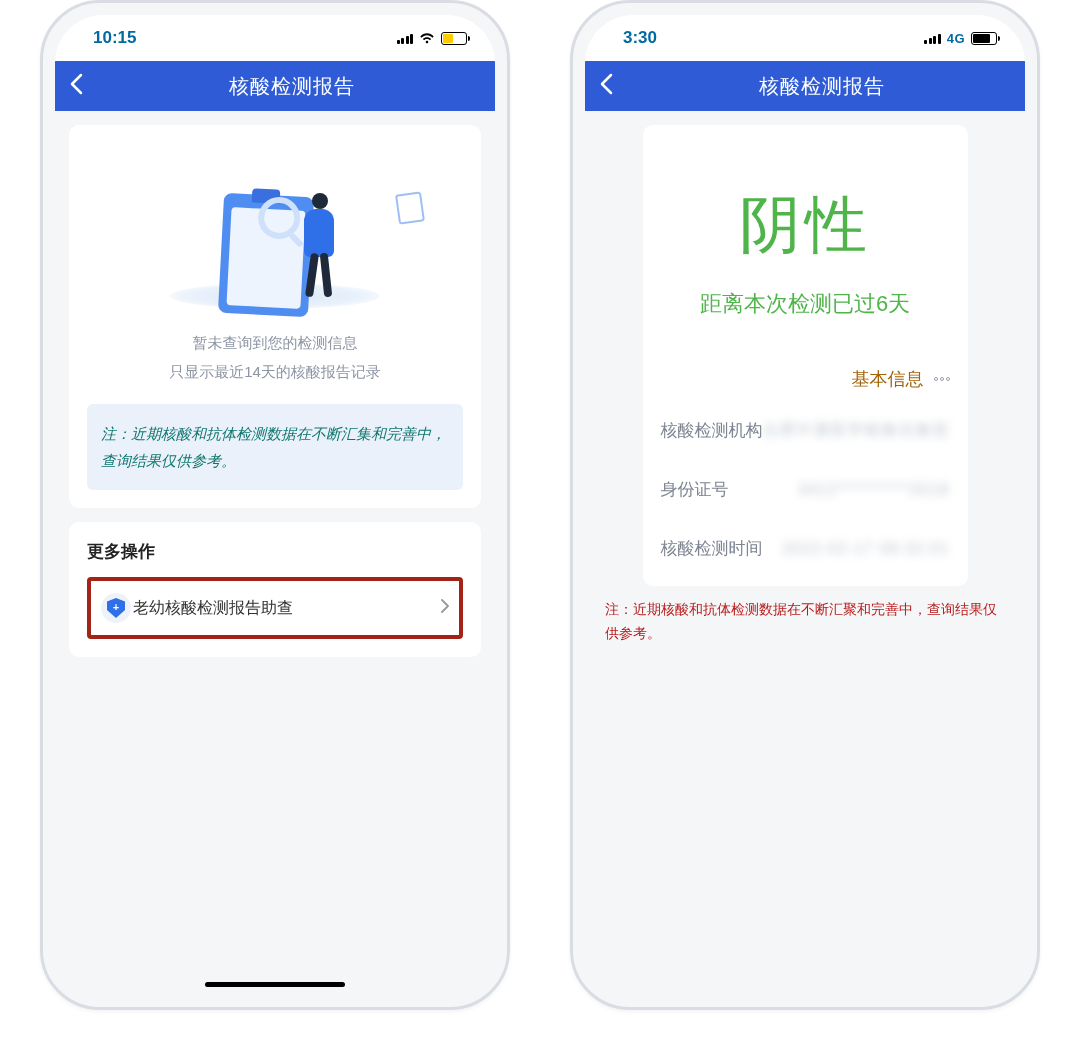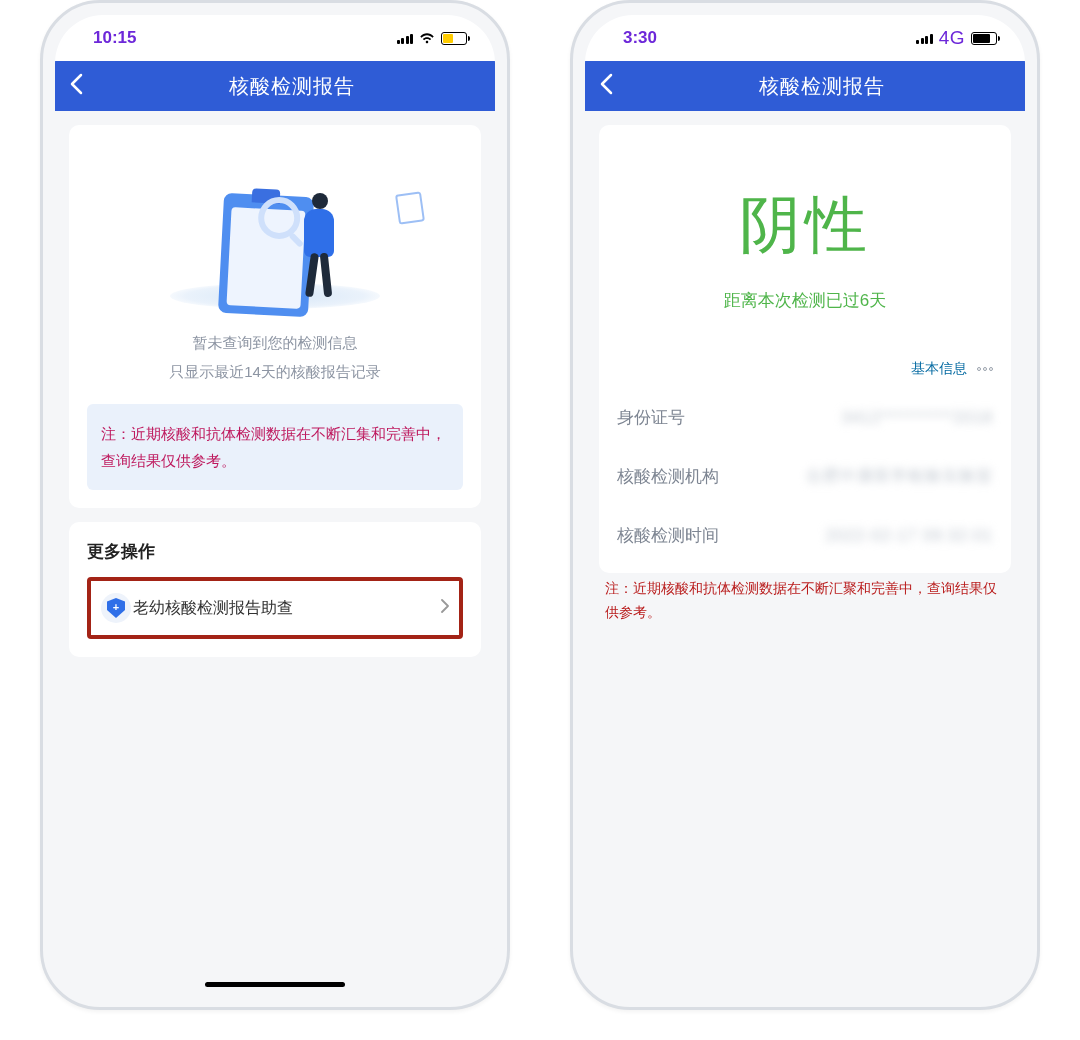--- a/index.html
+++ b/index.html
@@ -35,28 +35,28 @@
   }
   .statusbar {
     height: 46px;
     background: #ffffff;
     display: flex;
     align-items: center;
     justify-content: space-between;
     padding: 0 28px 0 38px;
     font-size: 17px;
     font-weight: 600;
-    color: #6d28d9;
+    color: #0369a1;
   }
   .statusbar .sb-right { display: flex; align-items: center; gap: 6px; }
   .sb-signal { display: inline-flex; align-items: flex-end; gap: 1.5px; height: 12px; }
   .sb-signal span { width: 3px; background: #000; display: inline-block; border-radius: 1px; }
   .sb-signal span:nth-child(1){height:4px} .sb-signal span:nth-child(2){height:6px}
   .sb-signal span:nth-child(3){height:8px} .sb-signal span:nth-child(4){height:10px}
-  .sb-4g { font-size: 19px; font-weight: 400; letter-spacing: 0.5px; }
+  .sb-4g { font-size: 13px; font-weight: 700; letter-spacing: 0.5px; }
   .sb-wifi { width: 16px; height: 12px; position: relative; }
   .sb-battery { width: 26px; height: 13px; border: 1.5px solid #000; border-radius: 3px; position: relative; }
   .sb-battery::after { content:""; position:absolute; right:-4px; top:3px; width:2px; height:5px; background:#000; border-radius:0 2px 2px 0; }
   .sb-battery-fill { position:absolute; left:1px; top:1px; bottom:1px; width: 40%; border-radius:1px; }
   .sb-battery-fill.yellow { background:#ffcc00; }
   .sb-battery-fill.black { background:#000; width: 70%; }
 
   .navbar {
     height: 50px;
     background: #2f5cd6;
@@ -83,43 +83,43 @@
   .illus-mag::after { content:""; position:absolute; right:-10px; bottom:-10px; width:16px; height:6px; background:#cfe0fb; border-radius:3px; transform: rotate(45deg); }
   .illus-person { position:absolute; left:55%; bottom:14px; width:55px; height:120px; }
   .illus-person .body { position:absolute; left:10px; top:24px; width:30px; height:48px; background:#2f6fe8; border-radius:12px 12px 6px 6px; }
   .illus-person .head { position:absolute; left:18px; top:8px; width:16px; height:16px; background:#1e2a3a; border-radius:50%; }
   .illus-person .leg1 { position:absolute; left:14px; top:68px; width:8px; height:44px; background:#1e2a3a; border-radius:4px; transform: rotate(8deg); }
   .illus-person .leg2 { position:absolute; left:28px; top:68px; width:8px; height:44px; background:#1e2a3a; border-radius:4px; transform: rotate(-6deg); }
   .illus-note { position:absolute; right:40px; top:44px; width:26px; height:30px; background:#fff; border:2px solid #9dbff5; border-radius:3px; transform: rotate(-8deg); }
 
   .empty-txt { text-align:center; color:#8d95a3; font-size:15px; line-height:1.9; margin-bottom:18px; }
 
-  .notice-box { background:#eaf1fb; border-radius:6px; padding:16px 14px; color:#be185d; font-size:15px; line-height:1.8; }
+  .notice-box { background:#eaf1fb; border-radius:6px; padding:16px 14px; color:#0f766e; font-size:15px; line-height:1.8;font-style:italic; }
 
   .more-title { font-size:17px; font-weight:600; color:#222; margin-bottom:14px; }
   .action-row {
     border: 4px solid #a32316;
     border-radius:4px;
     display:flex; align-items:center; gap:2px;
     padding:12px 10px;
     cursor:pointer;
     position:relative;
   }
   .action-row .shield-wrap { width:30px; height:30px; border-radius:50%; background:#eef3fb; display:flex; align-items:center; justify-content:center; }
   .action-row .shield { width:18px; height:20px; background:#2f6fe8; clip-path: polygon(50% 0, 100% 18%, 100% 60%, 50% 100%, 0 60%, 0 18%); position:relative; }
   .action-row .shield::after { content:"+"; color:#fff; position:absolute; left:50%; top:50%; transform:translate(-50%,-55%); font-size:11px; font-weight:700; }
   .action-row .label { flex:1; font-size:16px; color:#333; }
   .action-row .chev { color:#999; font-size:16px; }
 
   .home-indicator { position:absolute; bottom:8px; left:50%; transform:translateX(-50%); width:140px; height:5px; background:#000; border-radius:3px; }
 
   
   .result-big { text-align:center; color:#4fb54a; font-size:62px; font-weight:400; margin: 34px 0 22px; letter-spacing:4px; }
-  .result-sub { text-align:center; color:#4fb54a; font-size:17px; margin-bottom:48px; }
-  .section-header { display:flex; align-items:center; justify-content:flex-end; gap:10px; font-size:14px; color:#0369a1; font-weight:500; margin-bottom:10px; }
+  .result-sub { text-align:center; color:#4fb54a; font-size:22px; margin-bottom:48px; }
+  .section-header { display:flex; align-items:center; justify-content:flex-end; gap:10px; font-size:18px; color:#a16207; font-weight:500; margin-bottom:10px; }
   .eye-icon { display:inline-flex; gap:2px; }
   .eye-icon span { width:4px; height:4px; border-radius:50%; border:1.5px solid #9aa2ad; }
   .info-row { display:flex; justify-content:space-between; align-items:center; padding:18px 0; border-bottom:0; }
   .info-label { color:#7d8592; font-size:17px; }
   .info-value { color:#bfc6cf; font-size:16px; filter: blur(4px); letter-spacing:1px; }
   .info-value.short { filter: blur(3px); }
 
   .footnote { color:#b91c1c; font-size:14px; line-height:1.7; padding: 4px 6px; }
 
   .card.padless { padding: 24px 18px 8px; }
@@ -215,39 +215,39 @@
       </span>
     </div>
     <div class="navbar">
       <span class="back">
         <svg width="14" height="22" viewBox="0 0 14 22">
             <path d="M12 2 3 11l9 9" stroke="#fff" stroke-width="2.5" fill="none" stroke-linecap="round" stroke-linejoin="round"></path>
           </svg>
       </span>
       <span class="title">核酸检测报告</span>
     </div>
-    <div class="content" style="gap:0;">
+    <div class="content" style="gap:8px;align-items:center;">
       <div class="card padless">
         <div class="result-big">阴性</div>
         <div class="result-sub">距离本次检测已过6天</div>
         <div class="section-header">
           <span>基本信息</span>
           <span class="eye-icon">
               <span></span>
               <span></span>
               <span></span>
             </span>
         </div>
         <div class="info-row">
+          <span class="info-label">核酸检测机构</span>
+          <span class="info-value">合肥中康医学检验实验室</span>
+        </div>
+        <div class="info-row">
           <span class="info-label">身份证号</span>
           <span class="info-value">3412**********2018</span>
-        </div>
-        <div class="info-row">
-          <span class="info-label">核酸检测机构</span>
-          <span class="info-value">合肥中康医学检验实验室</span>
         </div>
         <div class="info-row">
           <span class="info-label">核酸检测时间</span>
           <span class="info-value">2022-02-17 09:32:01</span>
         </div>
       </div>
       <div class="footnote">注：近期核酸和抗体检测数据在不断汇聚和完善中，查询结果仅供参考。</div>
     </div>
   </div>
 </div>

